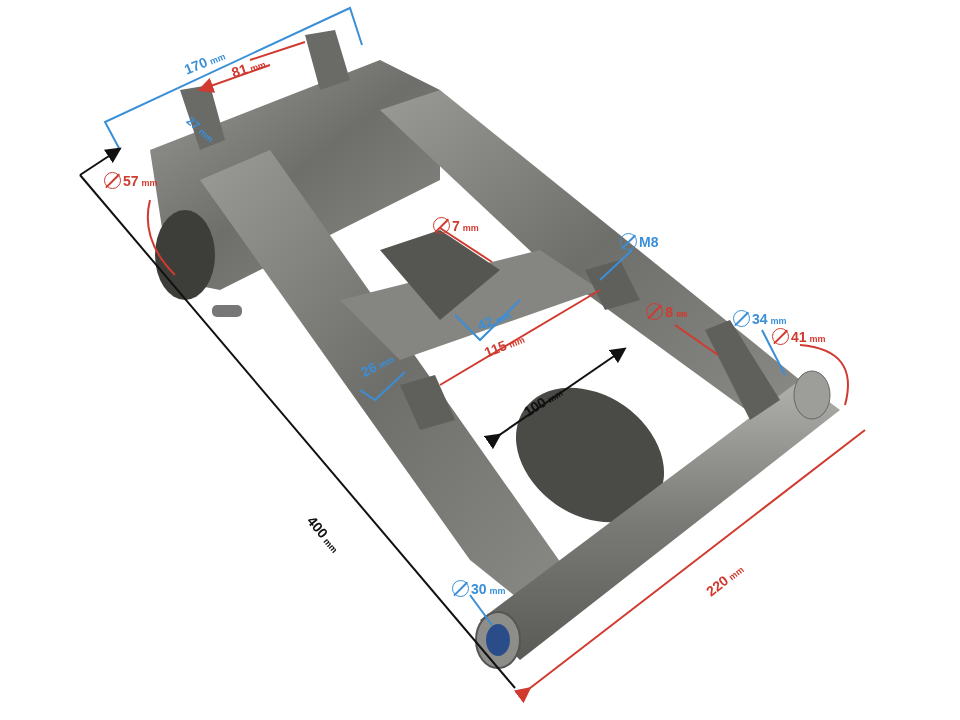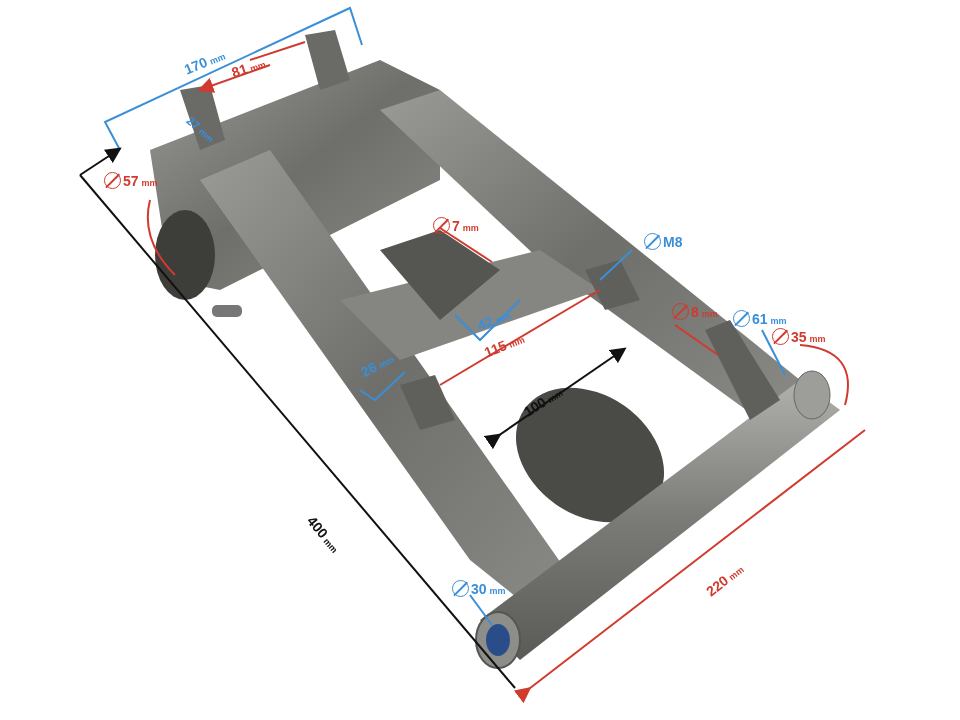--- a/index.html
+++ b/index.html
@@ -96,34 +96,34 @@
   </div>
   <div class="lbl blue" style="left:188px;top:112px;transform:rotate(40deg);font-size:12px;">
     <span>27</span><span class="u">mm</span>
   </div>
   <div class="lbl red" style="left:104px;top:172px;">
     <span class="dia"></span><span>57</span><span class="u">mm</span>
   </div>
   <div class="lbl red" style="left:433px;top:217px;">
     <span class="dia"></span><span>7</span><span class="u">mm</span>
   </div>
-  <div class="lbl blue" style="left:644px;top:233px;">
+  <div class="lbl blue" style="left:620px;top:233px;">
     <span class="dia"></span><span>M8</span>
   </div>
   <div class="lbl blue" style="left:478px;top:318px;transform:rotate(-22deg);">
     <span>42</span><span class="u">mm</span>
   </div>
-  <div class="lbl red" style="left:672px;top:303px;">
+  <div class="lbl red" style="left:646px;top:303px;font-family:Liberation Mono, monospace;">
     <span class="dia"></span><span>8</span><span class="u">mm</span>
   </div>
   <div class="lbl blue" style="left:733px;top:310px;">
-    <span class="dia"></span><span>61</span><span class="u">mm</span>
+    <span class="dia"></span><span>34</span><span class="u">mm</span>
   </div>
   <div class="lbl red" style="left:772px;top:328px;">
-    <span class="dia"></span><span>35</span><span class="u">mm</span>
+    <span class="dia"></span><span>41</span><span class="u">mm</span>
   </div>
   <div class="lbl blue" style="left:362px;top:365px;transform:rotate(-28deg);">
     <span>26</span><span class="u">mm</span>
   </div>
   <div class="lbl red" style="left:485px;top:345px;transform:rotate(-22deg);">
     <span>115</span><span class="u">mm</span>
   </div>
   <div class="lbl black" style="left:525px;top:405px;transform:rotate(-32deg);">
     <span>100</span><span class="u">mm</span>
   </div>

